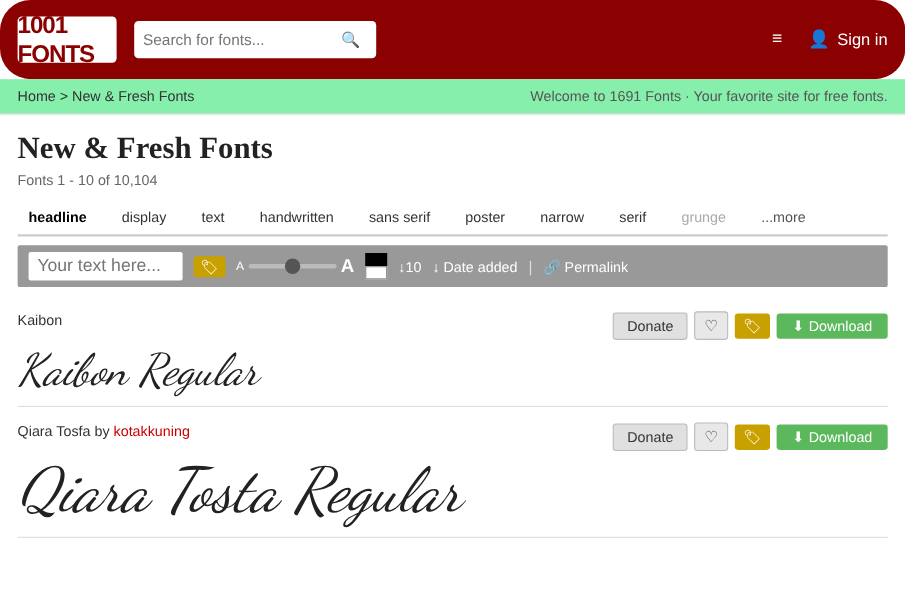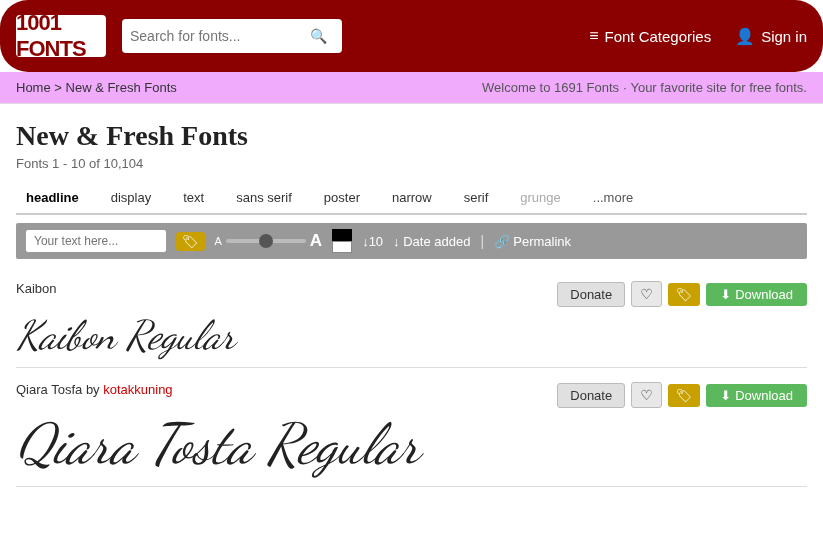--- a/index.html
+++ b/index.html
@@ -68,21 +68,21 @@
       font-size: 15px;
       cursor: pointer;
       white-space: nowrap;
     }
     .nav-icon {
       font-size: 16px;
     }
 
     
     .breadcrumb {
-      background: #f0abfc;
+      background: #86efac;
       padding: 8px 16px;
       font-size: 13px;
       color: #333;
       border-bottom: 1px solid #ddd;
       display: flex;
       justify-content: space-between;
       align-items: center;
     }
     .breadcrumb a { color: #333; text-decoration: none; }
     .breadcrumb-welcome { color: #555; font-size: 13px; }
@@ -127,21 +127,21 @@
       padding: 6px 10px;
       gap: 10px;
       margin-bottom: 12px;
       border-radius: 2px;
     }
     .text-preview-input {
       background: #fff;
       border: none;
       outline: none;
       padding: 4px 8px;
-      font-size: 12px;
+      font-size: 16px;
       color: #888;
       width: 140px;
       border-radius: 2px;
     }
     .tag-icon {
       background: #c8a000;
       color: #fff;
       border-radius: 3px;
       padding: 2px 6px;
       font-size: 13px;
@@ -284,21 +284,20 @@
   <div class="logo-box">
     <span class="logo-text">1001 FONTS</span>
   </div>
   <div class="search-box">
     <input class="search-input" type="text" placeholder="Search for fonts..." style="">
     <span class="search-icon-wrap">🔍</span>
   </div>
   <div class="nav-items">
     <div class="nav-item">
       <span class="nav-icon">≡</span>
-      <span>Font Categories</span>
     </div>
     <div class="nav-item">
       <span class="nav-icon">👤</span>
       <span>Sign in</span>
     </div>
   </div>
 </div>
 
 <div class="breadcrumb">
   <div>
@@ -310,20 +309,21 @@
 </div>
 
 <div class="main">
   <h1 class="page-title">New &amp; Fresh Fonts</h1>
   <div class="fonts-count">Fonts 1 - 10 of 10,104</div>
 
   <div class="filter-bar">
     <a class="filter-tag active">headline</a>
     <a class="filter-tag">display</a>
     <a class="filter-tag">text</a>
+    <a class="filter-tag">handwritten</a>
     <a class="filter-tag">sans serif</a>
     <a class="filter-tag">poster</a>
     <a class="filter-tag">narrow</a>
     <a class="filter-tag">serif</a>
     <a class="filter-tag" style="color:#aaa;">grunge</a>
     <a class="filter-more">...more</a>
   </div>
 
   <div class="controls-bar">
     <input class="text-preview-input" type="text" placeholder="Your text here..." style="">

